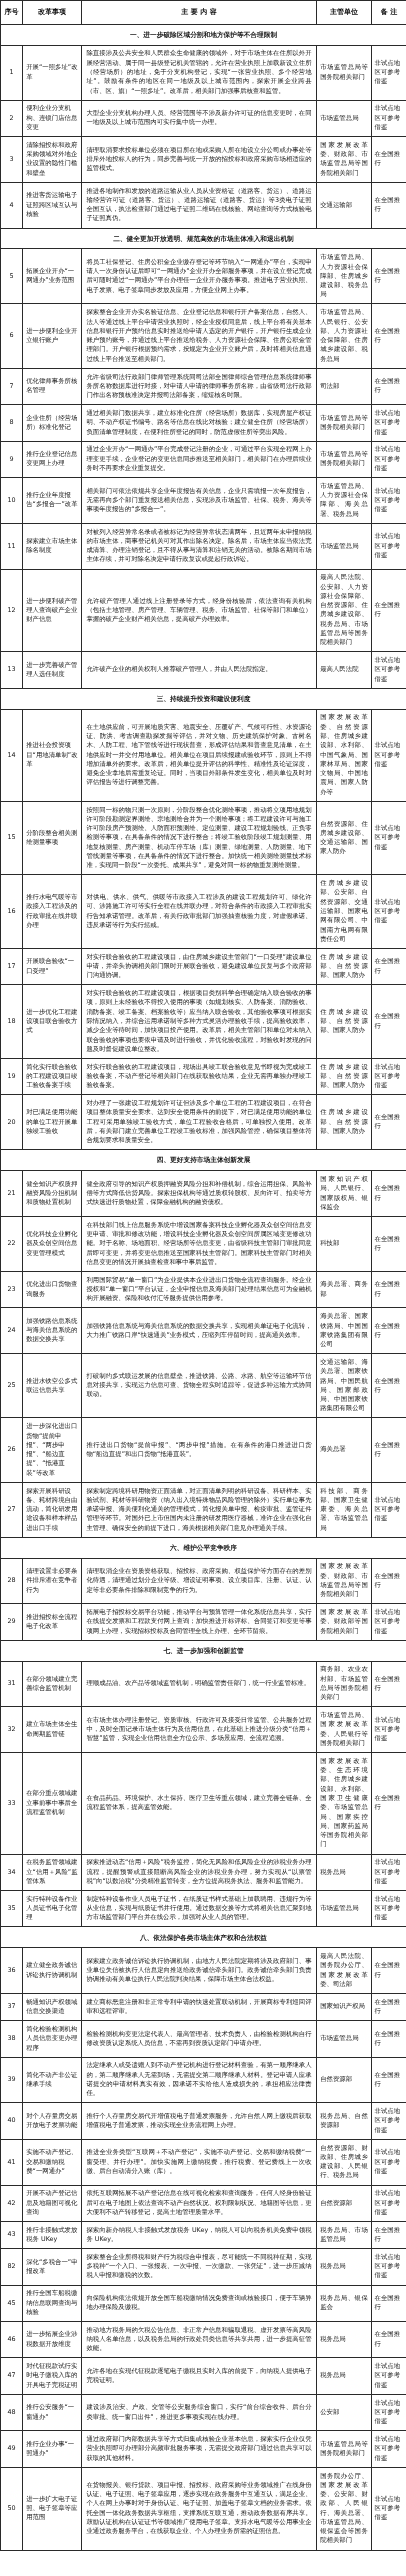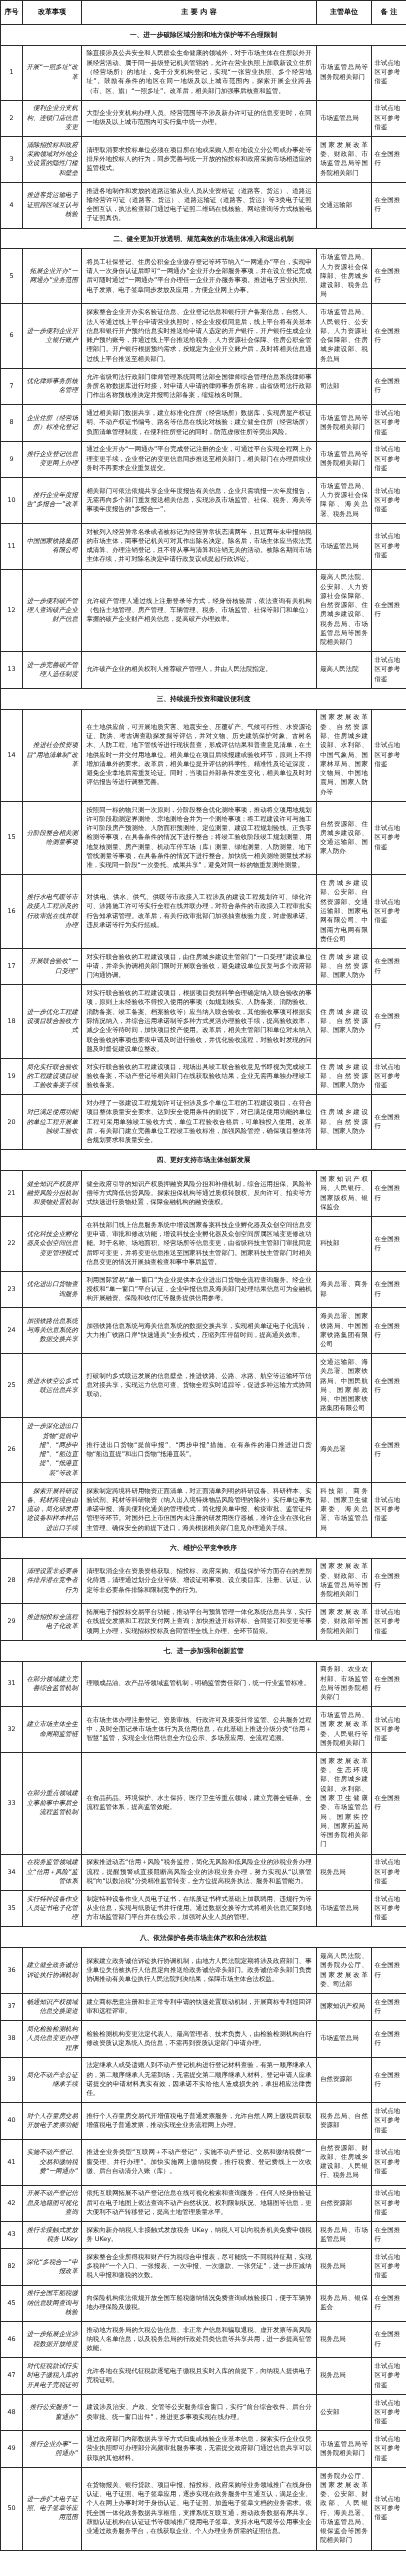--- a/index.html
+++ b/index.html
@@ -9,21 +9,21 @@
   col.c-no{width:22px;}
   col.c-item{width:59px;}
   col.c-content{width:235px;}
   col.c-org{width:55px;}
   col.c-note{width:35px;}
   th{border:0.6px solid #2a2a2a;font-size:7px;font-weight:bold;text-align:center;
      padding:6.4px 1.3px;color:#111;background:#fff;white-space:pre;}
   td{border:0.6px solid #2a2a2a;font-size:6.4px;line-height:1.45;padding:3.8px 2.5px;
      vertical-align:middle;color:#161616;word-break:break-all;}
   td.no{text-align:center;font-size:6.4px;}
-  td.item{text-align:right;padding:3.8px 3.2px;font-style:italic;}
+  td.item{text-align:left;padding:3.8px 3.2px;}
   td.content{text-align:justify;padding:3.8px 4.4px;margin-left:28px;}
   td.org{text-align:justify;padding:3.8px 3.2px;}
   td.note{text-align:left;padding:3.8px 2.5px;}
   tr.section-row td{font-weight:bold;font-size:6.7px;text-align:center;
      padding:5.1px 3.8px;word-break:break-all;font-family:Liberation Serif, serif;}
 </style>
 </head>
 <body>
 
 <div class="doc">
@@ -116,21 +116,21 @@
         </tr>
         <tr>
           <td class="no">10</td>
           <td class="item">推行企业年度报告“多报合一”改革</td>
           <td class="content">相关部门可依法依规共享企业年度报告有关信息，企业只需填报一次年度报告，无需再向多个部门重复报送相关信息，实现涉及市场监管、社保、税务、海关等事项年度报告的“多报合一”。</td>
           <td class="org">市场监管总局、人力资源社会保障部、海关总署、税务总局</td>
           <td class="note">非试点地区可参考借鉴</td>
         </tr>
         <tr>
           <td class="no">11</td>
-          <td class="item">中国国家铁路集团有限公司</td>
+          <td class="item">探索建立市场主体除名制度</td>
           <td class="content">对被列入经营异常名录或者被标记为经营异常状态满两年，且近两年未申报纳税的市场主体，商事登记机关可对其作出除名决定。除名后，市场主体应当依法完成清算、办理注销登记，且不得从事与清算和注销无关的活动。被除名期间市场主体存续，并可对除名决定申请行政复议或提起行政诉讼。</td>
           <td class="org">市场监管总局</td>
           <td class="note">非试点地区可参考借鉴</td>
         </tr>
         <tr>
           <td class="no">12</td>
           <td class="item">进一步便利破产管理人查询破产企业财产信息</td>
           <td class="content">允许破产管理人通过线上注册登录等方式，经身份核验后，依法查询有关机构（包括土地管理、房产管理、车辆管理、税务、市场监管、社保等部门和单位）掌握的破产企业财产相关信息，提高破产办理效率。</td>
           <td class="org">最高人民法院、公安部、人力资源社会保障部、自然资源部、住房城乡建设部、税务总局、市场监管总局等国务院相关部门</td>
           <td class="note">在全国推行</td>

